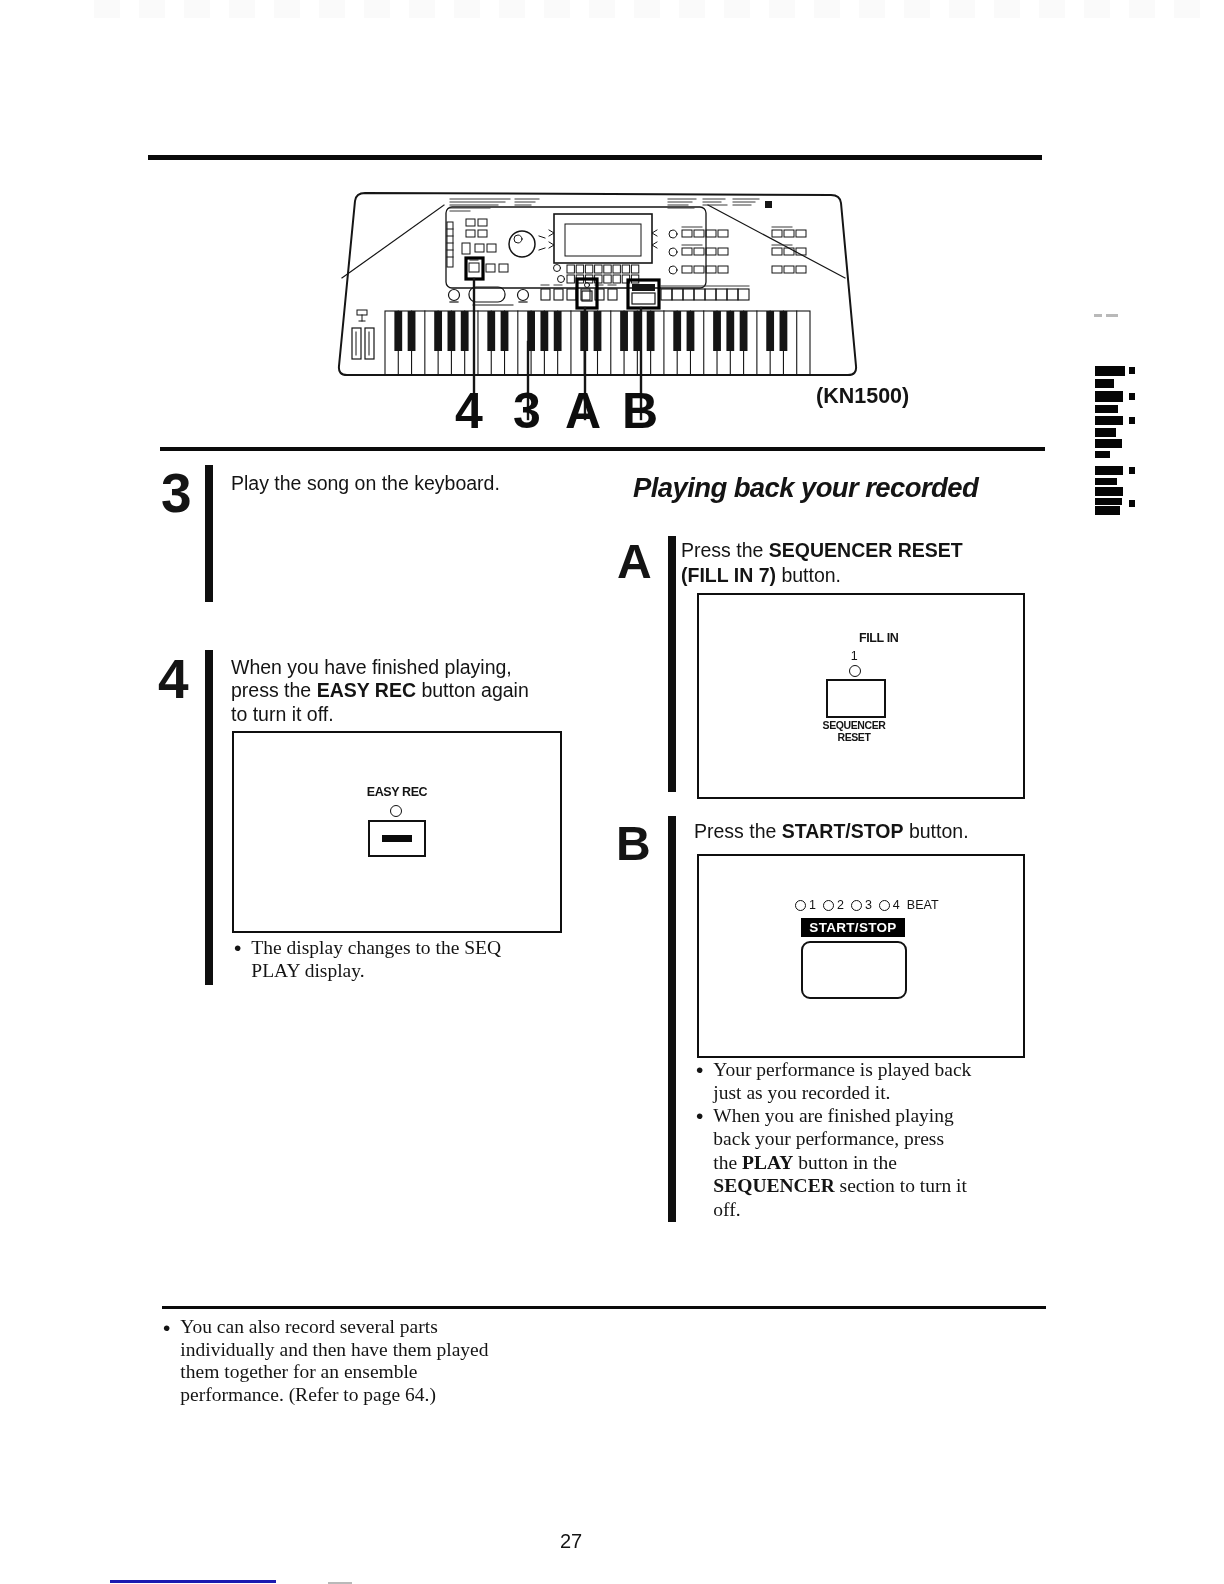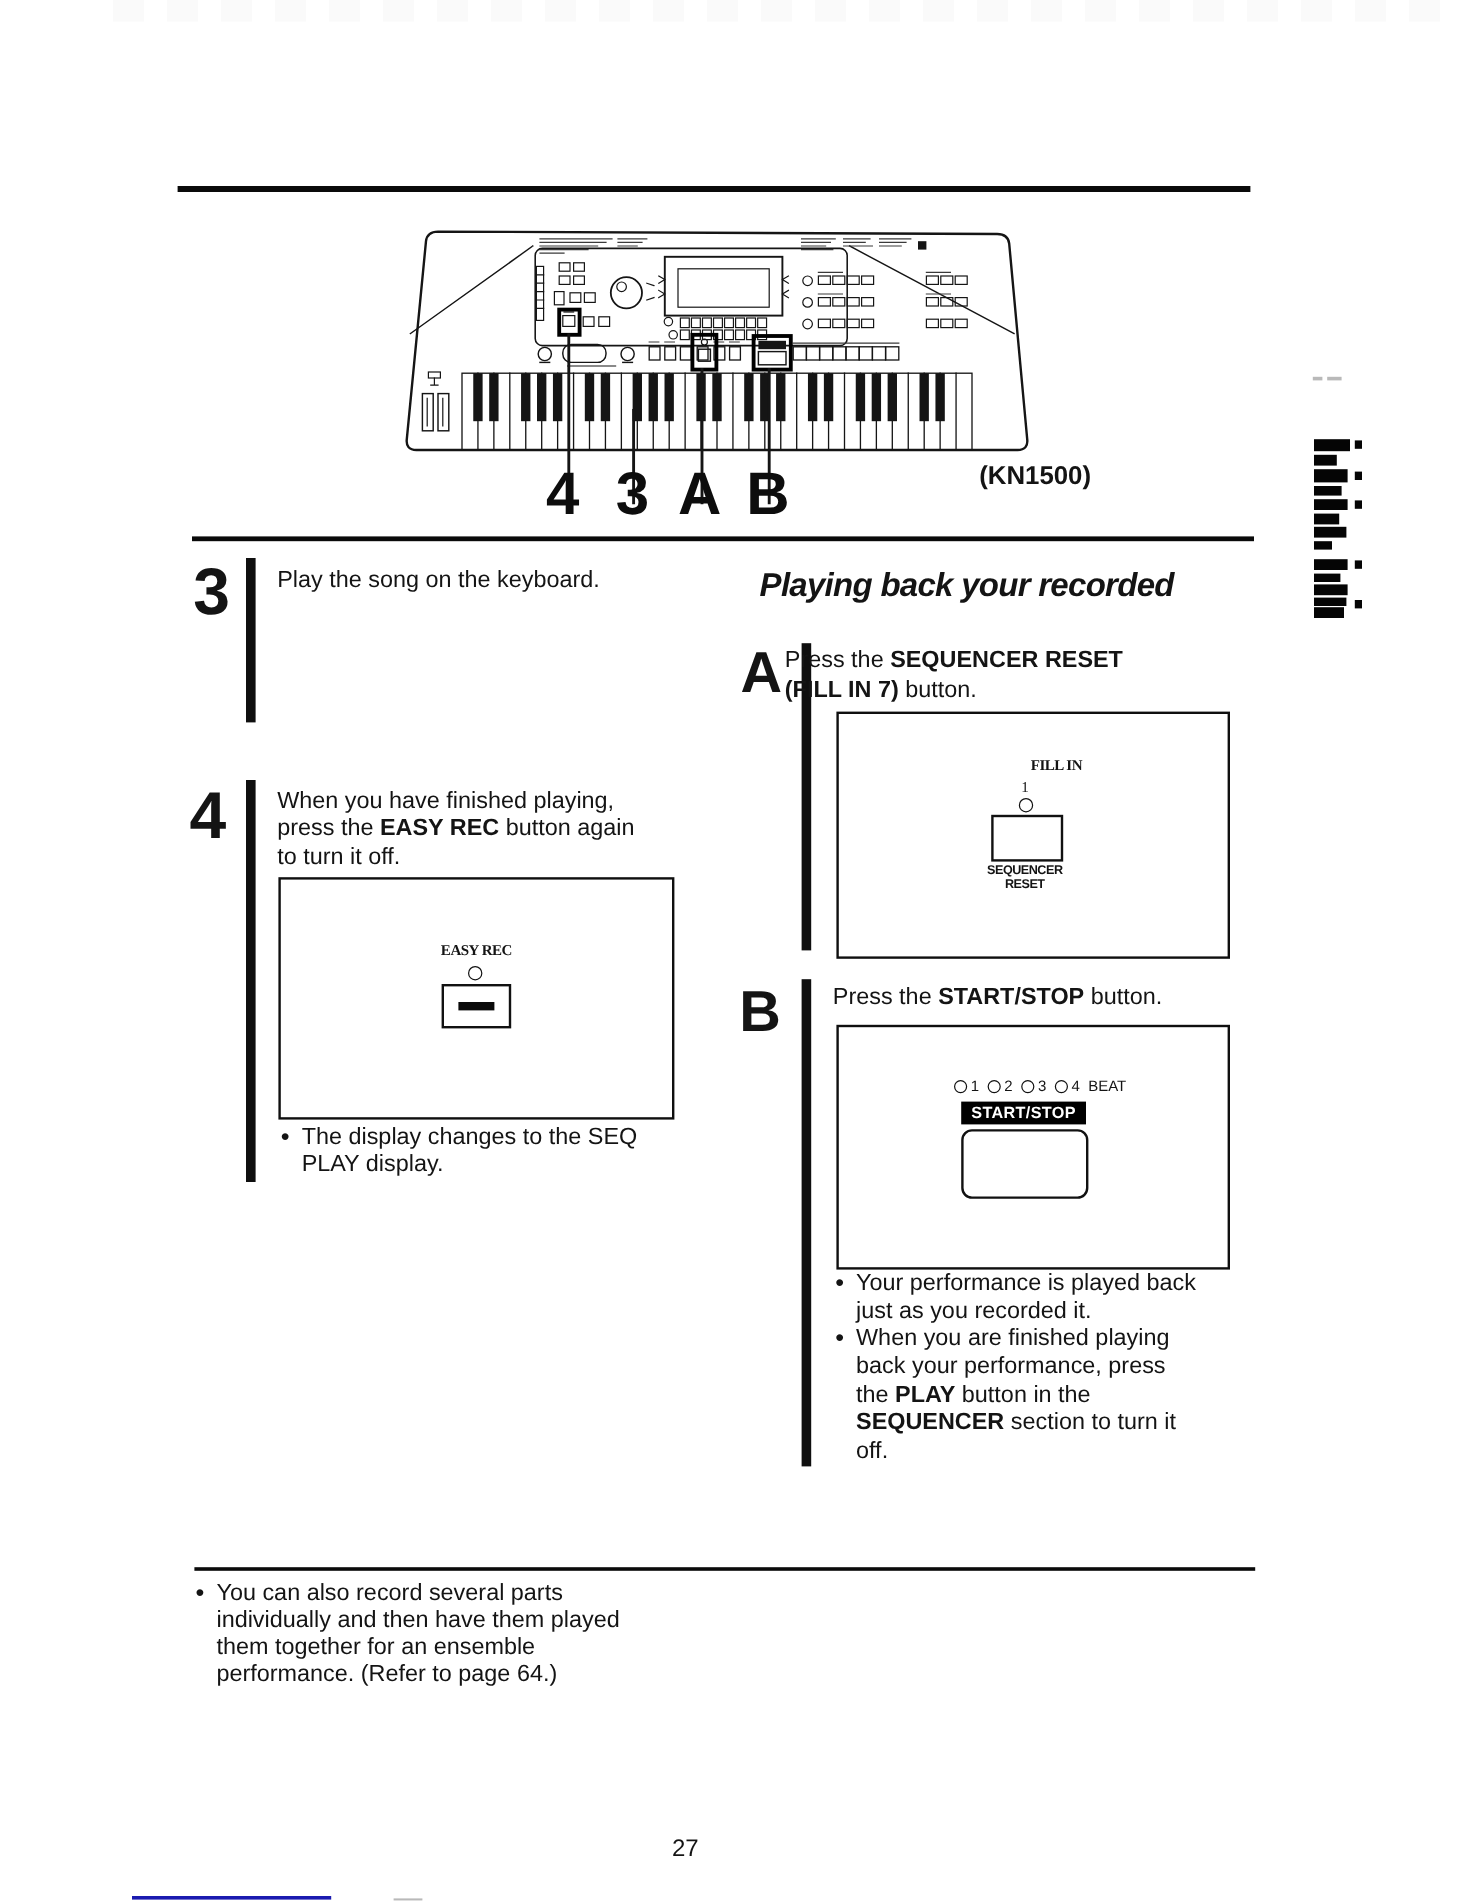--- a/index.html
+++ b/index.html
@@ -7,27 +7,27 @@
         font-family:"Liberation Sans", sans-serif;color:#141414;}
   .abs{position:absolute;}
   .rule{position:absolute;background:#0a0a0a;}
   .bl{font-size:19.5px;line-height:23.4px;white-space:nowrap;}
   .stepnum{font-size:55px;font-weight:700;line-height:1;letter-spacing:-2px;}
   .steplet{font-size:48px;font-weight:700;line-height:1;}
   .stepbar{position:absolute;width:8px;background:#0f0f0f;}
   .heading{font-size:27.5px;font-weight:700;font-style:italic;line-height:28.5px;
            letter-spacing:-0.6px;white-space:nowrap;}
   .dbox{position:absolute;border:2.5px solid #0f0f0f;background:#fff;}
-  .dlabel{position:absolute;font-size:12.5px;font-weight:700;letter-spacing:-0.4px;white-space:nowrap;font-family:Liberation Serif, serif;}
+  .dlabel{position:absolute;font-size:12.5px;font-weight:700;letter-spacing:-0.4px;white-space:nowrap;}
   .slabel{position:absolute;font-size:10.5px;font-weight:700;letter-spacing:-0.4px;text-align:center;}
   .led{position:absolute;width:10px;height:10px;border:1.7px solid #111;border-radius:50%;background:#fff;}
   .pbtn{position:absolute;border:2px solid #111;background:#fff;}
   .note{position:absolute;display:flex;gap:10px;align-items:flex-start;}
   .note .dot{font-size:21px;line-height:23.4px;}
-  .nlines div{white-space:nowrap;}
+  .nlines div{white-space:nowrap;font-family:Liberation Serif, serif;}
   .tabbar{position:absolute;background:#050505;}
   .graydash{position:absolute;background:#b9b9b9;}
   b{font-weight:700;}
 </style>
 </head>
 <body>
 
 <div class="page">
 
   <div class="abs" style="left:94px;top:0;width:1120px;height:18px;
@@ -298,21 +298,21 @@
       <div>PLAY display.</div>
     </div>
   </div>
 
   <div class="abs heading" style="left:633px;top:474px;">
     <div>Playing back your recorded</div>
   </div>
 
   <div class="abs steplet" style="left:617px;top:538px;">A</div>
   <div class="stepbar" style="left:668px;top:536px;height:256px;"></div>
-  <div class="abs bl" style="left:654px;top:538px;line-height:24.5px;">
+  <div class="abs bl" style="left:681px;top:538px;line-height:24.5px;">
     <div><span>Press the </span><b>SEQUENCER RESET</b></div>
     <div><b>(FILL IN 7)</b><span> button.</span></div>
   </div>
 
   <div class="dbox" style="left:697px;top:593px;width:324px;height:202px;">
     <div class="dlabel" style="left:160px;top:36px;">FILL IN</div>
     <div class="dlabel" style="left:145px;top:54px;width:20px;text-align:center;font-weight:400;">1</div>
     <div class="led" style="left:150px;top:70px;"></div>
     <div class="pbtn" style="left:127px;top:84px;width:56px;height:35px;"></div>
     <div class="slabel" style="left:120px;top:124px;width:70px;">

